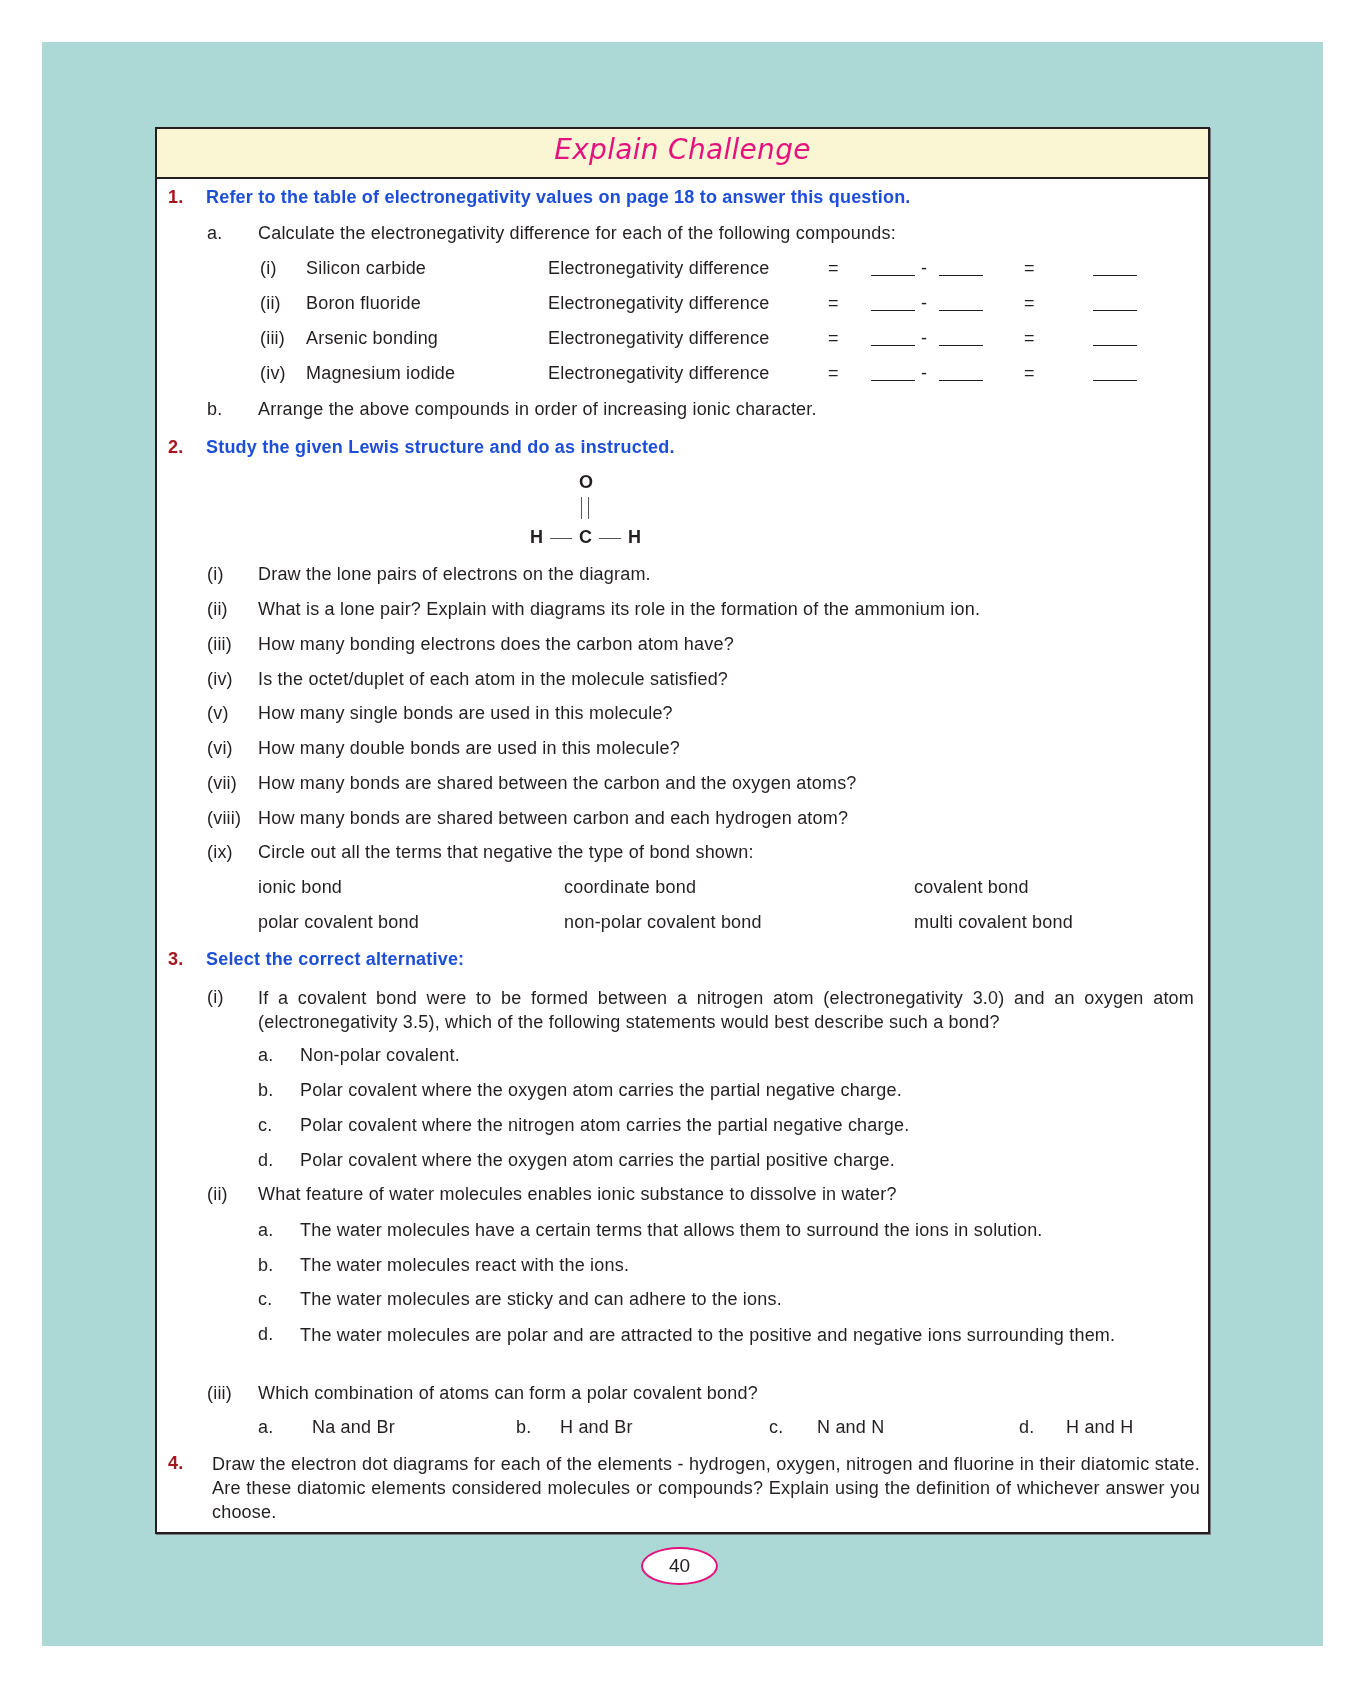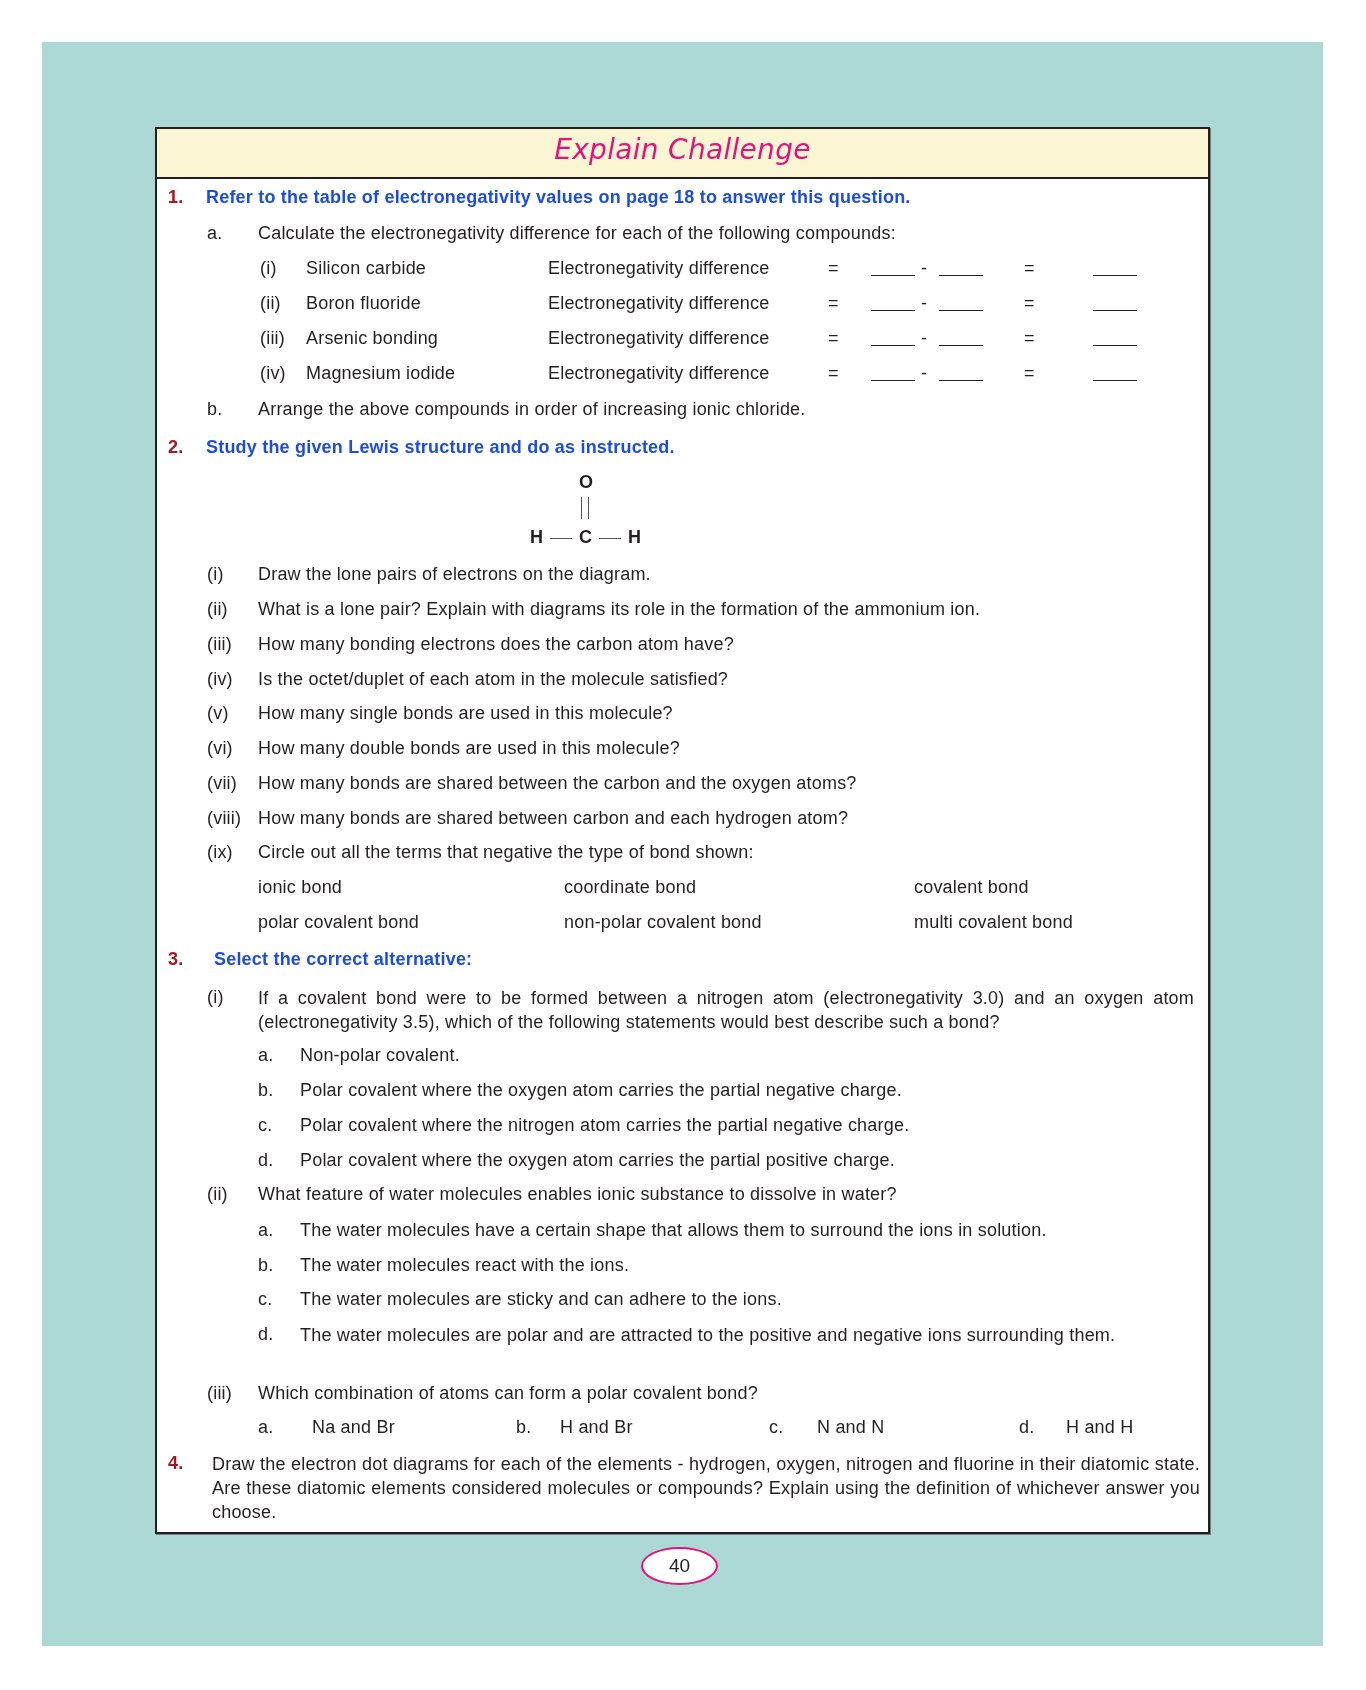--- a/index.html
+++ b/index.html
@@ -82,21 +82,21 @@
     <span class="t" style="left:548px;top:362px">Electronegativity difference</span>
     <span class="t" style="left:828px;top:362px">=</span>
     <span class="blank" style="left:871px;top:380px"></span>
     <span class="t" style="left:921px;top:362px">-</span>
     <span class="blank" style="left:939px;top:380px"></span>
     <span class="t" style="left:1024px;top:362px">=</span>
     <span class="blank" style="left:1093px;top:380px"></span>
   </div>
 
   <span class="t" style="left:207px;top:398px">b.</span>
-  <span class="t" style="left:258px;top:398px">Arrange the above compounds in order of increasing ionic chloride.</span>
+  <span class="t" style="left:258px;top:398px">Arrange the above compounds in order of increasing ionic character.</span>
 </div>
 
 <div>
   <span class="t qn" style="left:168px;top:436px">2.</span>
   <span class="t q" style="left:206px;top:436px">Study the given Lewis structure and do as instructed.</span>
 
   <div>
     <span class="lewis" style="left:579px;top:471px">O</span>
     <span class="vline" style="left:581px;top:497px;height:22px"></span>
     <span class="vline" style="left:588px;top:497px;height:22px"></span>
@@ -129,37 +129,37 @@
   <span class="t" style="left:258px;top:876px">ionic bond</span>
   <span class="t" style="left:564px;top:876px">coordinate bond</span>
   <span class="t" style="left:914px;top:876px">covalent bond</span>
   <span class="t" style="left:258px;top:911px">polar covalent bond</span>
   <span class="t" style="left:564px;top:911px">non-polar covalent bond</span>
   <span class="t" style="left:914px;top:911px">multi covalent bond</span>
 </div>
 
 <div>
   <span class="t qn" style="left:168px;top:948px">3.</span>
-  <span class="t q" style="left:214px;top:948px">Select the correct alternative:</span>
+  <span class="t q" style="left:206px;top:948px">Select the correct alternative:</span>
 
   <span class="t" style="left:207px;top:986px">(i)</span>
   <span class="t wrap" style="left:258px;top:986px;width:936px;line-height:24px">If a covalent bond were to be formed between a nitrogen atom (electronegativity 3.0) and an oxygen atom (electronegativity 3.5), which of the following statements would best describe such a bond?</span>
   <span class="t" style="left:258px;top:1044px">a.</span>
   <span class="t" style="left:300px;top:1044px">Non-polar covalent.</span>
   <span class="t" style="left:258px;top:1079px">b.</span>
   <span class="t" style="left:300px;top:1079px">Polar covalent where the oxygen atom carries the partial negative charge.</span>
   <span class="t" style="left:258px;top:1114px">c.</span>
   <span class="t" style="left:300px;top:1114px">Polar covalent where the nitrogen atom carries the partial negative charge.</span>
   <span class="t" style="left:258px;top:1149px">d.</span>
   <span class="t" style="left:300px;top:1149px">Polar covalent where the oxygen atom carries the partial positive charge.</span>
 
   <span class="t" style="left:207px;top:1183px">(ii)</span>
   <span class="t" style="left:258px;top:1183px">What feature of water molecules enables ionic substance to dissolve in water?</span>
   <span class="t" style="left:258px;top:1219px">a.</span>
-  <span class="t" style="left:300px;top:1219px">The water molecules have a certain shape that allows them to surround the ions in solution.</span>
+  <span class="t" style="left:300px;top:1219px">The water molecules have a certain terms that allows them to surround the ions in solution.</span>
   <span class="t" style="left:258px;top:1254px">b.</span>
   <span class="t" style="left:300px;top:1254px">The water molecules react with the ions.</span>
   <span class="t" style="left:258px;top:1288px">c.</span>
   <span class="t" style="left:300px;top:1288px">The water molecules are sticky and can adhere to the ions.</span>
   <span class="t" style="left:258px;top:1323px">d.</span>
   <span class="t wrap" style="left:300px;top:1323px;width:894px;line-height:24px">The water molecules are polar and are attracted to the positive and negative ions surrounding them.</span>
 
   <span class="t" style="left:207px;top:1382px">(iii)</span>
   <span class="t" style="left:258px;top:1382px">Which combination of atoms can form a polar covalent bond?</span>
   <span class="t" style="left:258px;top:1416px">a.</span>

